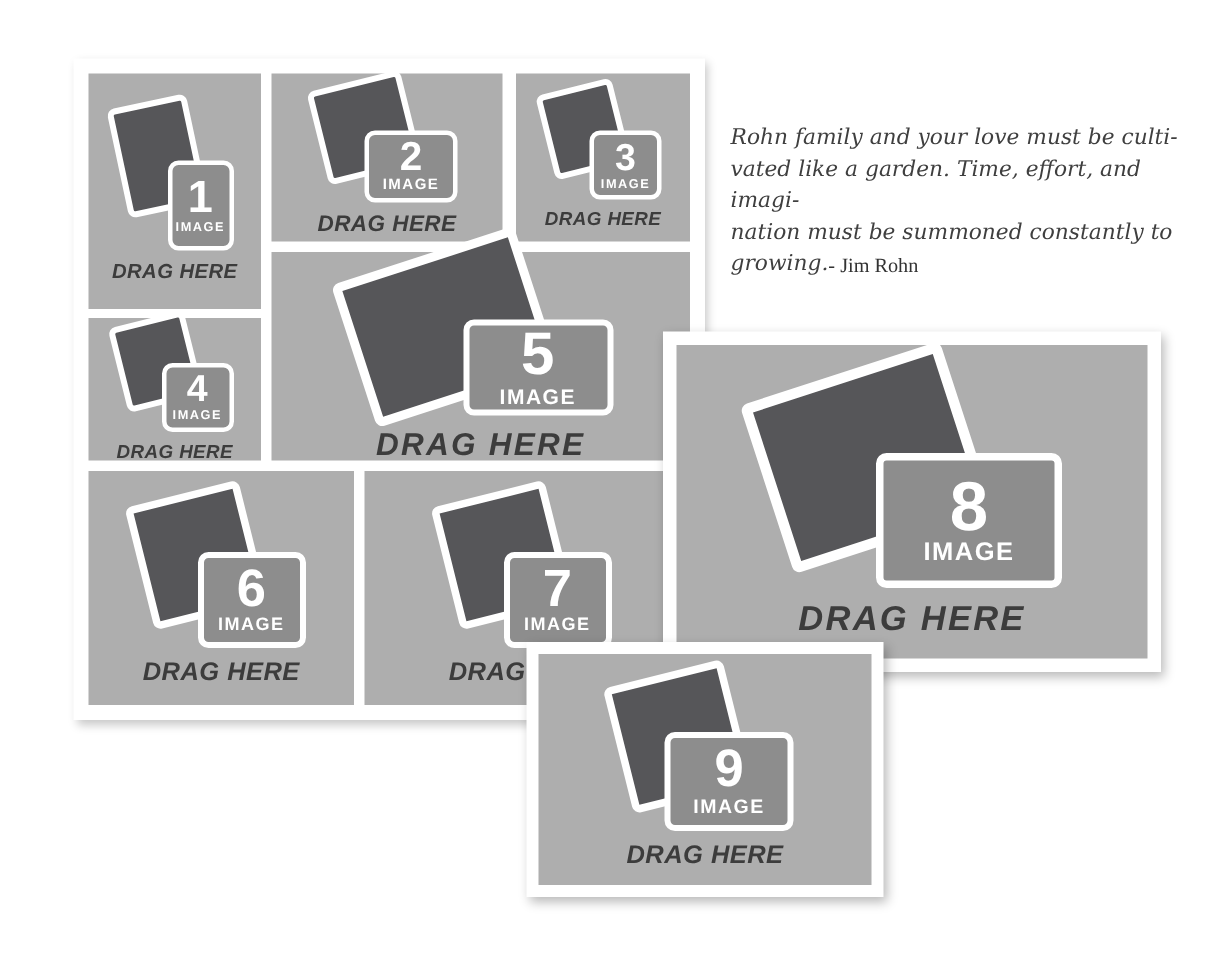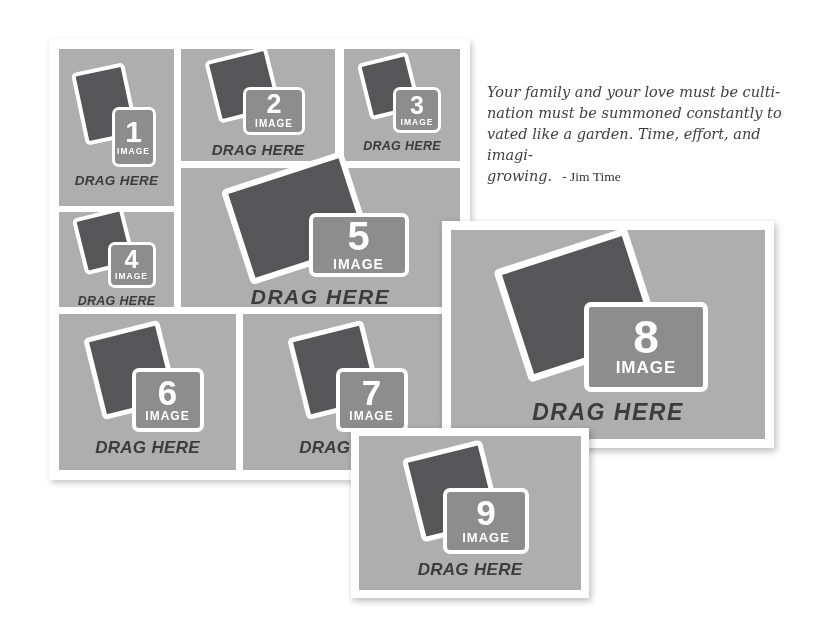--- a/index.html
+++ b/index.html
@@ -61,21 +61,21 @@
   .s5{left:132px;top:129px;width:279px;height:139px;}
   .s6{left:10px;top:275px;width:177px;height:156px;}
   .s7{left:194px;top:275px;width:217px;height:156px;}
   
   .quote{
     position:absolute;left:487px;top:82px;width:322px;
     font-family:"DejaVu Serif","Liberation Serif",serif;
     font-style:italic;font-size:14.5px;line-height:21px;
     color:var(--quote-text,#3f3f3f);
   }
-  .quote-last{display:flex;align-items:center;gap:10px;}
+  .quote-last{display:flex;align-items:center;}
   .attribution{
     font-family:"Liberation Serif",serif;font-style:normal;
     font-size:13.5px;color:#333333;
   }
 </style>
 </head>
 <body>
 
 <div class="canvas">
 
@@ -154,26 +154,26 @@
           <div class="num">7</div>
           <div class="img-lbl">IMAGE</div>
         </div>
       </div>
       <div class="drag">DRAG HERE</div>
     </div>
 
   </div>
 
   <div class="quote">
-    <div>Your family and your love must be culti-</div>
+    <div>Rohn family and your love must be culti-</div>
+    <div>vated like a garden. Time, effort, and imagi-</div>
     <div>nation must be summoned constantly to</div>
-    <div>vated like a garden. Time, effort, and imagi-</div>
     <div class="quote-last">
       <span>growing.</span>
-      <span class="attribution">- Jim Time</span>
+      <span class="attribution">- Jim Rohn</span>
     </div>
   </div>
 
   <div class="card card8 sz-xl">
     <div class="slot-fill">
       <div class="icon-wrap">
         <div class="photo"></div>
         <div class="label-box">
           <div class="num">8</div>
           <div class="img-lbl">IMAGE</div>

